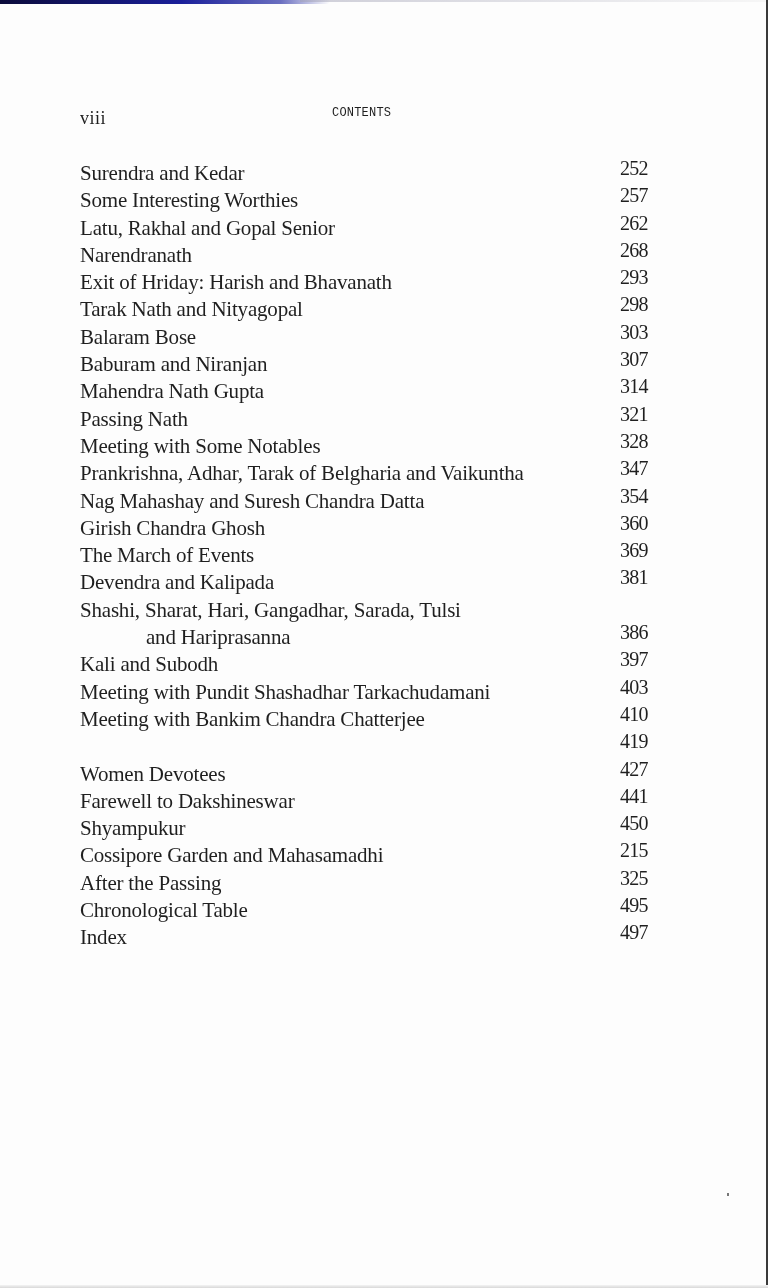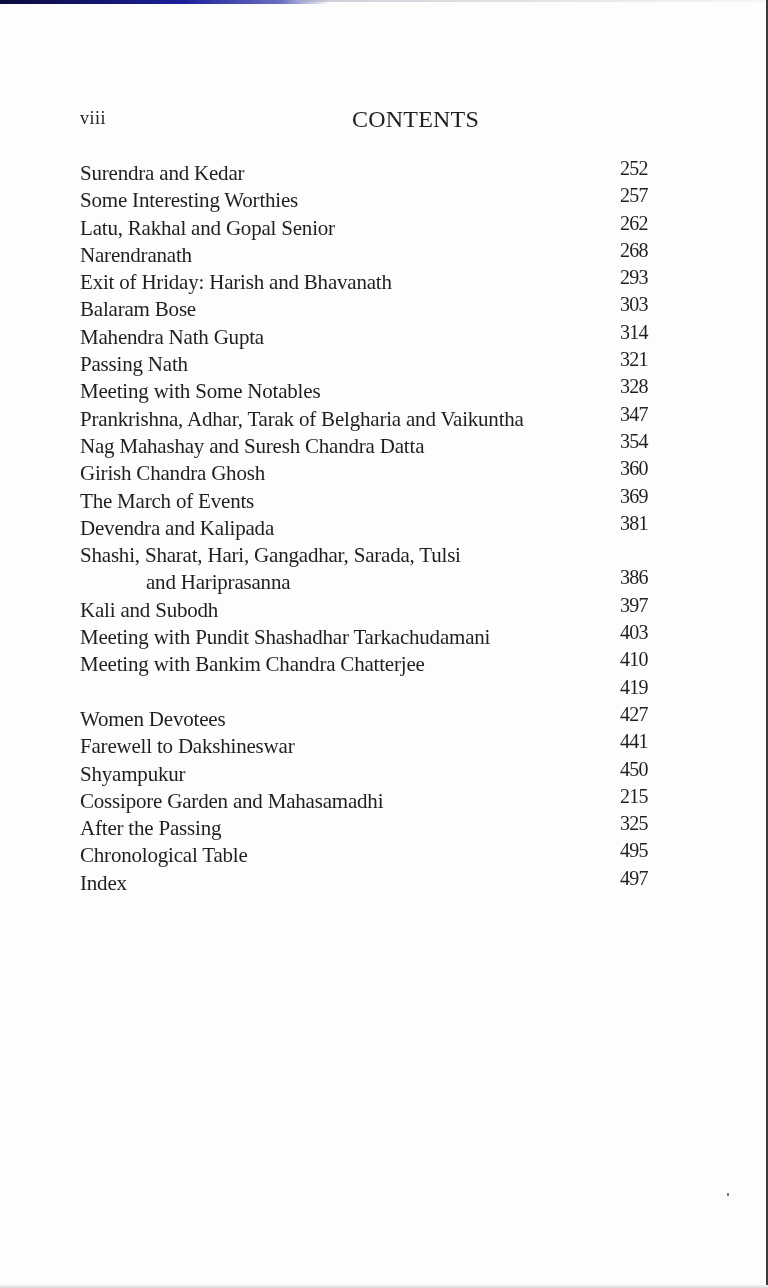--- a/index.html
+++ b/index.html
@@ -26,21 +26,21 @@
     position: absolute; left: 0; bottom: 0; width: 768px; height: 3px;
     background: linear-gradient(0deg, #d8d8d8, #f4f4f4);
   }
   .header {
     position: absolute; top: 104px; left: 80px; width: 600px; height: 24px;
   }
   .folio {
     position: absolute; left: 0; top: 4px; font-size: 18px; letter-spacing: 0.5px;
   }
   .running-head {
-    position: absolute; left: 272px; top: 2px; font-size: 24px; letter-spacing: 0.2px;
+    position: absolute; left: 252px; top: 2px; font-size: 12px; letter-spacing: 0.2px; font-family: Liberation Mono, monospace;
   }
   .toc {
     position: absolute; top: 160px; left: 80px; width: 600px;
   }
   .toc-row {
     position: relative; height: 27.3px; line-height: 27.3px; font-size: 21px;
   }
   .toc-row.wrap { height: 54.6px; }
   .toc-title { position: absolute; left: 0; top: 0; white-space: nowrap; letter-spacing: -0.2px; }
   .toc-title .line2 { display: block; padding-left: 66px; }
@@ -81,22 +81,30 @@
     </div>
     <div class="toc-row">
       <span class="toc-title"><span>Narendranath</span></span>
       <span class="toc-page">268</span>
     </div>
     <div class="toc-row">
       <span class="toc-title"><span>Exit of Hriday: Harish and Bhavanath</span></span>
       <span class="toc-page">293</span>
     </div>
     <div class="toc-row">
+      <span class="toc-title"><span>Tarak Nath and Nityagopal</span></span>
+      <span class="toc-page">298</span>
+    </div>
+    <div class="toc-row">
       <span class="toc-title"><span>Balaram Bose</span></span>
       <span class="toc-page">303</span>
+    </div>
+    <div class="toc-row">
+      <span class="toc-title"><span>Baburam and Niranjan</span></span>
+      <span class="toc-page">307</span>
     </div>
     <div class="toc-row">
       <span class="toc-title"><span>Mahendra Nath Gupta</span></span>
       <span class="toc-page">314</span>
     </div>
     <div class="toc-row">
       <span class="toc-title"><span>Passing Nath</span></span>
       <span class="toc-page">321</span>
     </div>
     <div class="toc-row">

